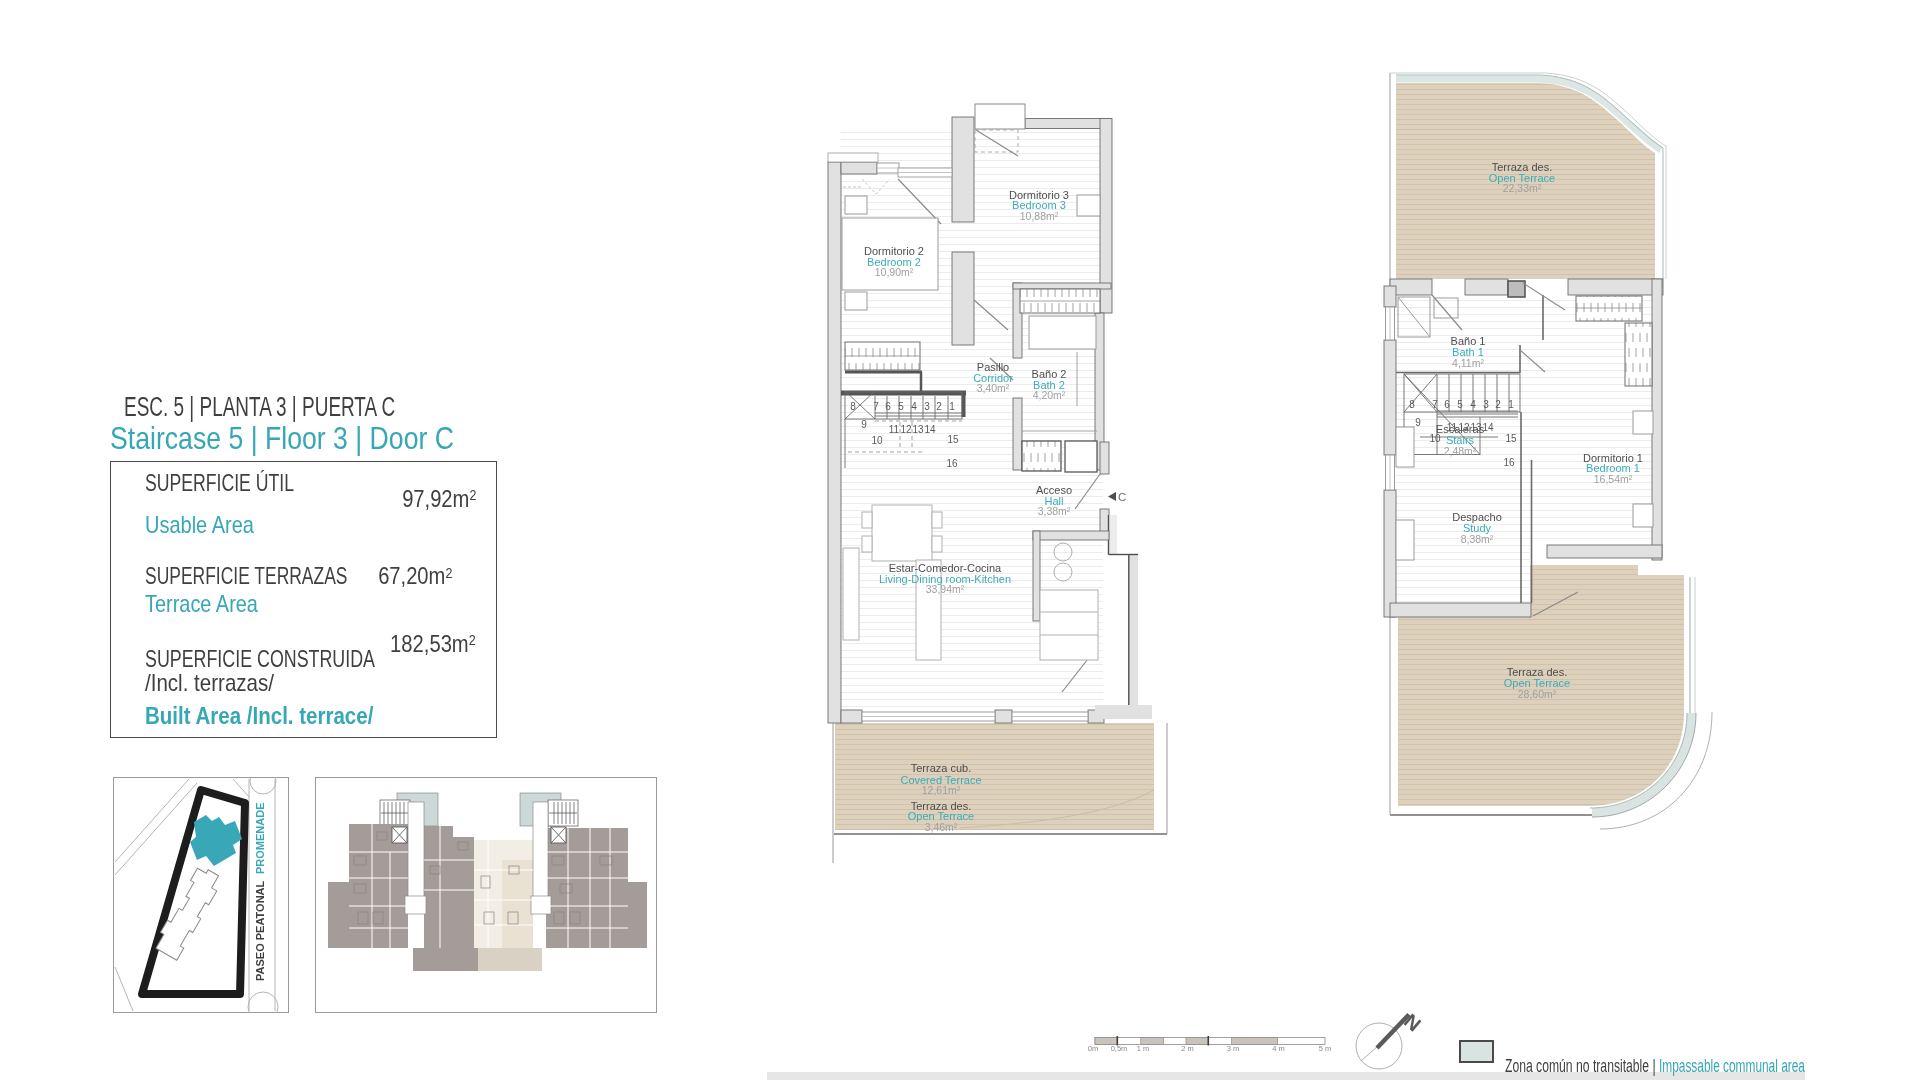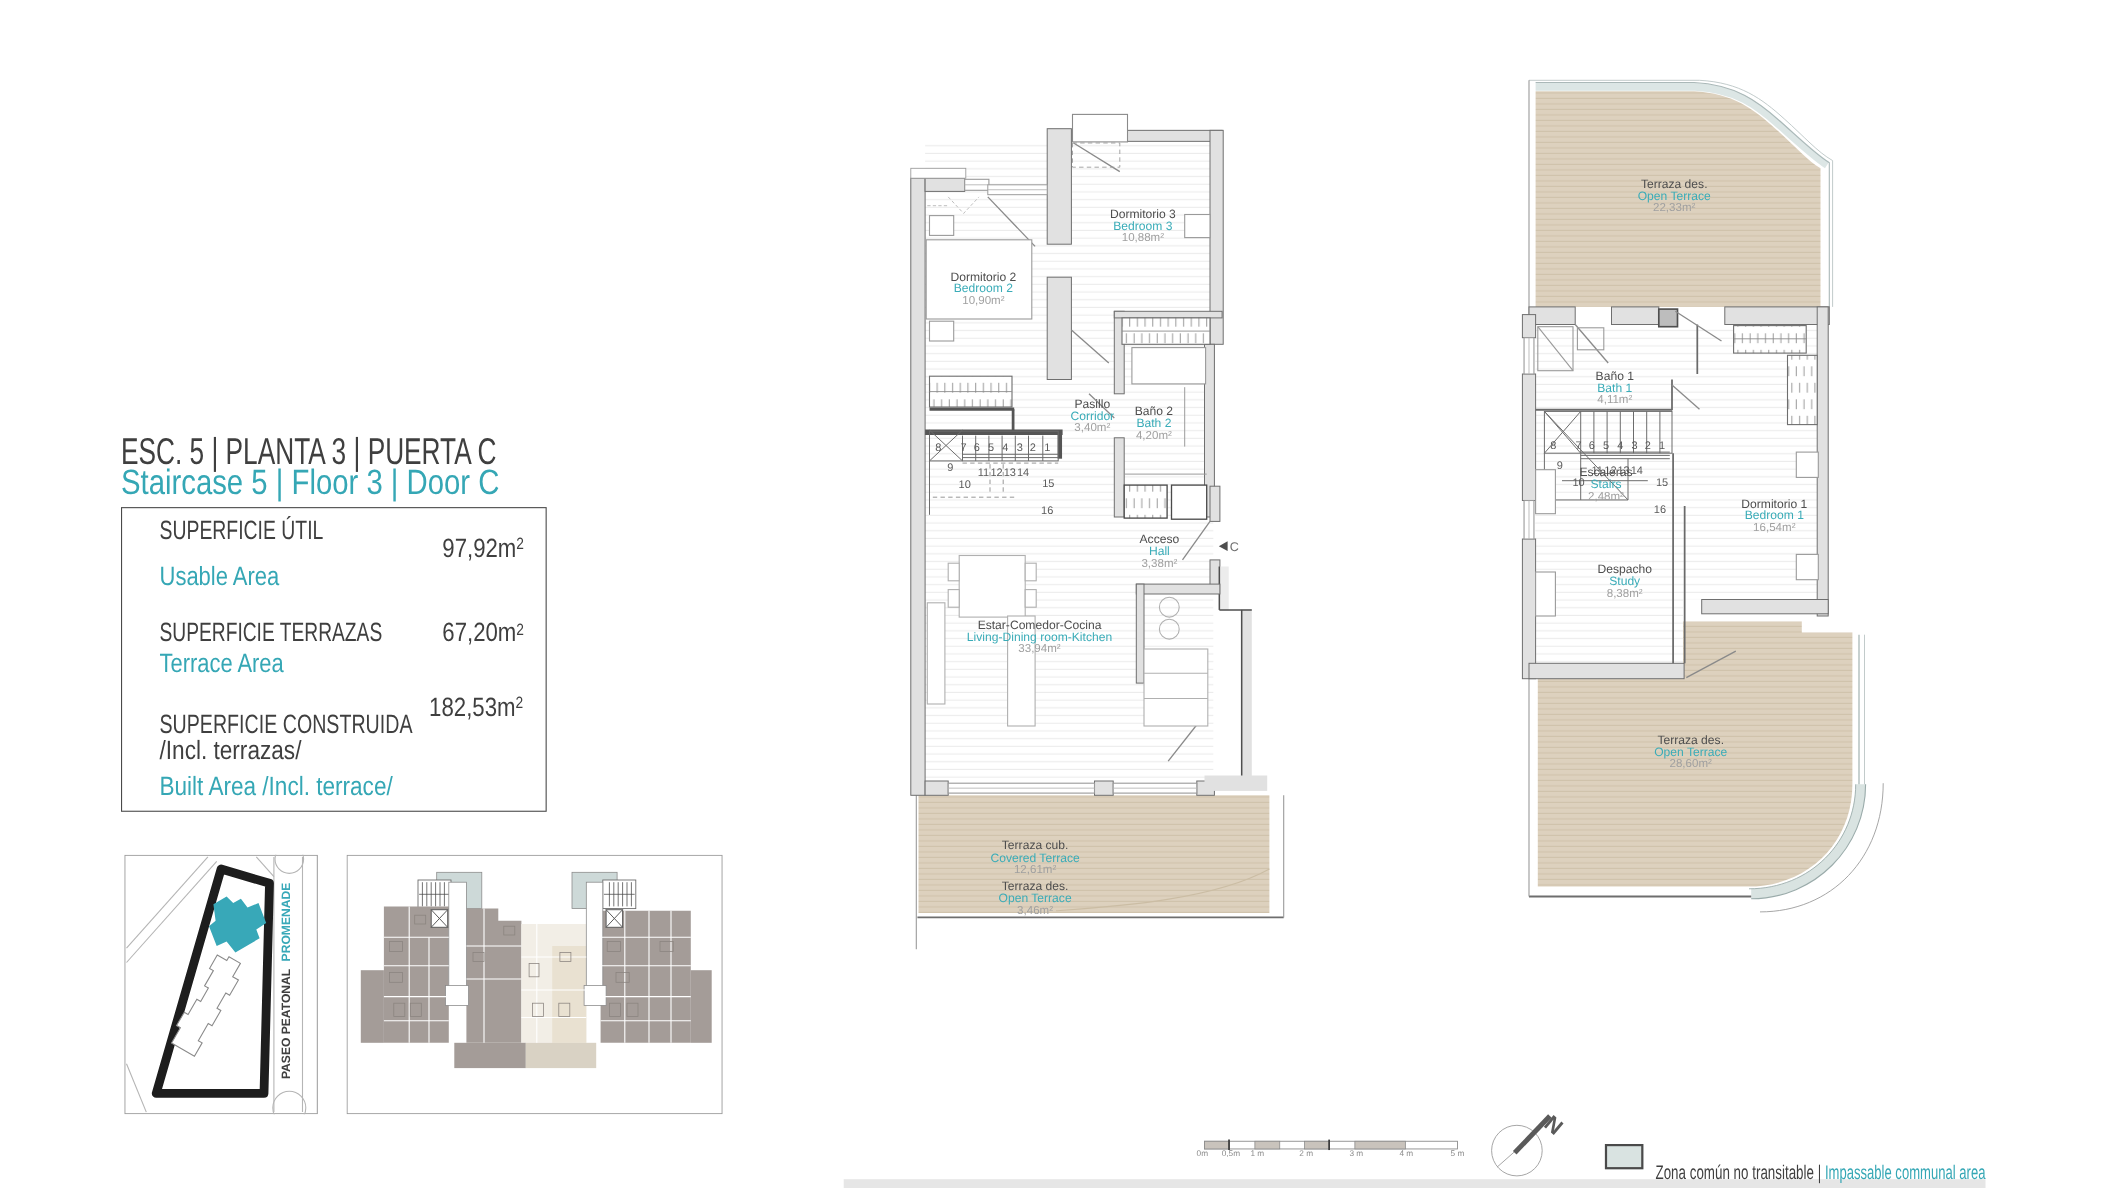--- a/index.html
+++ b/index.html
@@ -9,37 +9,37 @@
 .dark{color:#3f3f3f;}
 .fs24{font-size:24px;line-height:1;}
 .sx{display:inline-block;transform-origin:0 0;white-space:pre;}
 .sxr{transform-origin:100% 0;}
 .val{width:136px;text-align:right;}
 sup{font-size:62%;vertical-align:baseline;position:relative;top:-0.45em;}
 </style>
 </head>
 <body>
 
-<div class="abs dark" style="left:110px;top:393.6px;font-size:34px;line-height:1;text-decoration:underline;"><span class="sx" style="transform:scaleX(0.702);">ESC. 5 | PLANTA 3 | PUERTA C</span></div>
+<div class="abs dark" style="left:124px;top:393.6px;font-size:27px;line-height:1;text-decoration:underline;"><span class="sx" style="transform:scaleX(0.702);">ESC. 5 | PLANTA 3 | PUERTA C</span></div>
 <div class="abs teal" style="left:110px;top:421.7px;font-size:32px;line-height:1;"><span class="sx" style="transform:scaleX(0.8325);">Staircase 5 | Floor 3 | Door C</span></div>
 
 <div class="abs" style="left:110px;top:461px;width:385px;height:275px;border:1.6px solid #4a4a4a;"></div>
 
 <div class="abs dark fs24" style="left:145px;top:471px;"><span class="sx" style="transform:scaleX(0.735);">SUPERFICIE ÚTIL</span></div>
 <div class="abs dark fs24 val" style="left:340px;top:486.7px;"><span class="sx sxr" style="transform:scaleX(0.84);">97,92m<sup>2</sup></span></div>
 <div class="abs teal fs24" style="left:145px;top:513.2px;"><span class="sx" style="transform:scaleX(0.833);">Usable Area</span></div>
 
 <div class="abs dark fs24" style="left:145px;top:564.3px;"><span class="sx" style="transform:scaleX(0.7276);">SUPERFICIE TERRAZAS</span></div>
-<div class="abs dark fs24 val" style="left:340px;top:564.3px;"><span class="sx sxr" style="transform:scaleX(0.84);">67,20m<sup>2</sup></span></div>
+<div class="abs dark fs24 val" style="left:340px;top:564.3px;text-align:center;"><span class="sx sxr" style="transform:scaleX(0.84);">67,20m<sup>2</sup></span></div>
 <div class="abs teal fs24" style="left:145px;top:592.2px;"><span class="sx" style="transform:scaleX(0.830);">Terrace Area</span></div>
 
 <div class="abs dark fs24" style="left:145px;top:647.2px;"><span class="sx" style="transform:scaleX(0.7434);">SUPERFICIE CONSTRUIDA</span></div>
 <div class="abs dark fs24 val" style="left:340px;top:632px;"><span class="sx sxr" style="transform:scaleX(0.842);">182,53m<sup>2</sup></span></div>
 <div class="abs dark fs24" style="left:145px;top:671px;"><span class="sx" style="transform:scaleX(0.856);">/Incl. terrazas/</span></div>
-<div class="abs teal fs24" style="left:145px;top:704.2px;"><span class="sx" style="transform:scaleX(0.8545);">Built Area /Incl. terrace/</span></div>
+<div class="abs teal fs24" style="left:145px;top:704.2px;font-weight:bold;"><span class="sx" style="transform:scaleX(0.8545);">Built Area /Incl. terrace/</span></div>
 
 <div class="abs" style="left:767px;top:1072px;width:1038px;height:8px;background:#e6e6e6;"></div>
 
 <div class="abs" style="left:1459px;top:1040px;width:31px;height:19px;background:#d9e3e1;border:2px solid #4a4a4a;"></div>
 <div class="abs" style="left:1505px;top:1041px;font-size:18px;line-height:1;white-space:nowrap;margin-top:16px;"><span class="sx dark" style="transform:scaleX(0.676);">Zona común no transitable | </span><span class="sx teal" style="transform:scaleX(0.66);margin-left:-74px;">Impassable communal area</span></div>
 
 <svg class="abs" style="left:1080px;top:1000px;" width="420" height="80" viewBox="1080 1000 420 80">
   <g stroke="#8a8a8a" stroke-width="0.8" fill="none">
     <rect x="1095" y="1037.5" width="230" height="7" fill="#ffffff"></rect>
   </g>

